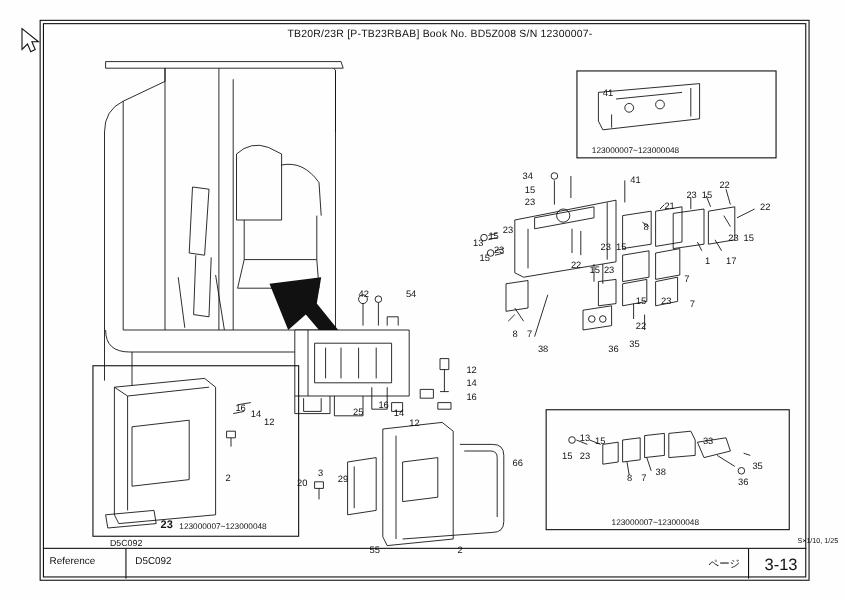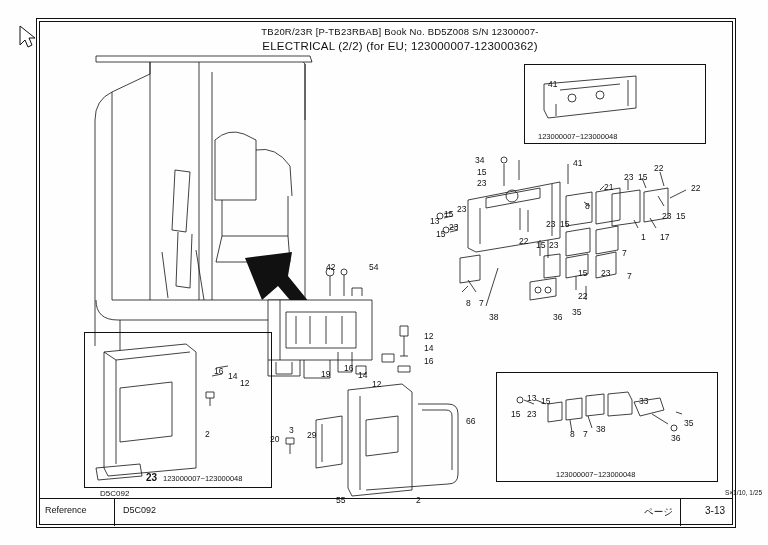--- a/index.html
+++ b/index.html
@@ -57,21 +57,21 @@
   .ref-sep{
     position:absolute;left:75px;top:0px;width:1px;height:27px;background:#111;
   }
   .page-jp{
     position:absolute;right:60px;top:7px;font-size:9.5px;color:#111;
   }
   .page-sep{
     position:absolute;right:52px;top:0;width:1px;height:27px;background:#111;
   }
   .page-no{
-    position:absolute;right:8px;top:6px;font-size:10px;color:#111;text-align:right;
+    position:absolute;right:8px;top:6px;font-size:15px;color:#111;text-align:right;
   }
   .scale-note{
     position:absolute;right:6px;top:489px;font-size:6.5px;color:#111;
   }
   .dcode-top{
     position:absolute;left:100px;top:489px;font-size:8px;color:#111;
   }
 
   
   .panel{
@@ -239,21 +239,20 @@
       <path d="M570,420 L572,432"></path>
       <path d="M588,416 L592,428"></path>
     </g>
   </svg>
 
   <div class="frame"></div>
   <div class="inner-frame"></div>
 
   <div class="title-block">
     <div class="title-line1">TB20R/23R [P-TB23RBAB]  Book No. BD5Z008   S/N 12300007-</div>
-    <div class="title-line2">ELECTRICAL (2/2) (for EU; 123000007-123000362)</div>
   </div>
 
   <div class="panel" style="left:524px;top:64px;width:182px;height:80px;"></div>
   <div class="cap-note" style="left:538px;top:132px;">123000007~123000048</div>
 
   <div class="panel" style="left:496px;top:372px;width:222px;height:110px;"></div>
   <div class="cap-note" style="left:556px;top:470px;">123000007~123000048</div>
 
   <div class="panel" style="left:84px;top:332px;width:188px;height:156px;"></div>
   <div class="cap-note" style="left:146px;top:472px;font-size:10px;font-weight:bold;">23</div>
@@ -309,21 +308,21 @@
       <div class="num" style="left: 345px; top: 262px; padding-left: 24px;">54</div>
       <div class="num" style="left: 466px; top: 298px;">8</div>
       <div class="num" style="left: 479px; top: 298px;">7</div>
       <div class="num" style="left: 489px; top: 312px;">38</div>
       <div class="num" style="left: 424px; top: 331px;">12</div>
       <div class="num" style="left: 424px; top: 343px;">14</div>
       <div class="num" style="left: 424px; top: 356px;">16</div>
       <div class="num" style="left: 344px; top: 363px;">16</div>
       <div class="num" style="left: 358px; top: 370px;">14</div>
       <div class="num" style="left: 372px; top: 379px;">12</div>
-      <div class="num" style="left: 321px; top: 369px;">19</div>
+      <div class="num" style="left: 321px; top: 369px;">25</div>
       <div class="num" style="left: 214px; top: 366px;">16</div>
       <div class="num" style="left: 228px; top: 371px;">14</div>
       <div class="num" style="left: 240px; top: 378px;">12</div>
       <div class="num" style="left: 205px; top: 429px;">2</div>
       <div class="num" style="left: 307px; top: 430px;">29</div>
       <div class="num" style="left: 289px; top: 425px;">3</div>
       <div class="num" style="left: 270px; top: 434px;">20</div>
       <div class="num" style="left: 336px; top: 495px;">55</div>
       <div class="num" style="left: 416px; top: 495px;">2</div>
       <div class="num" style="left: 466px; top: 416px;">66</div>

